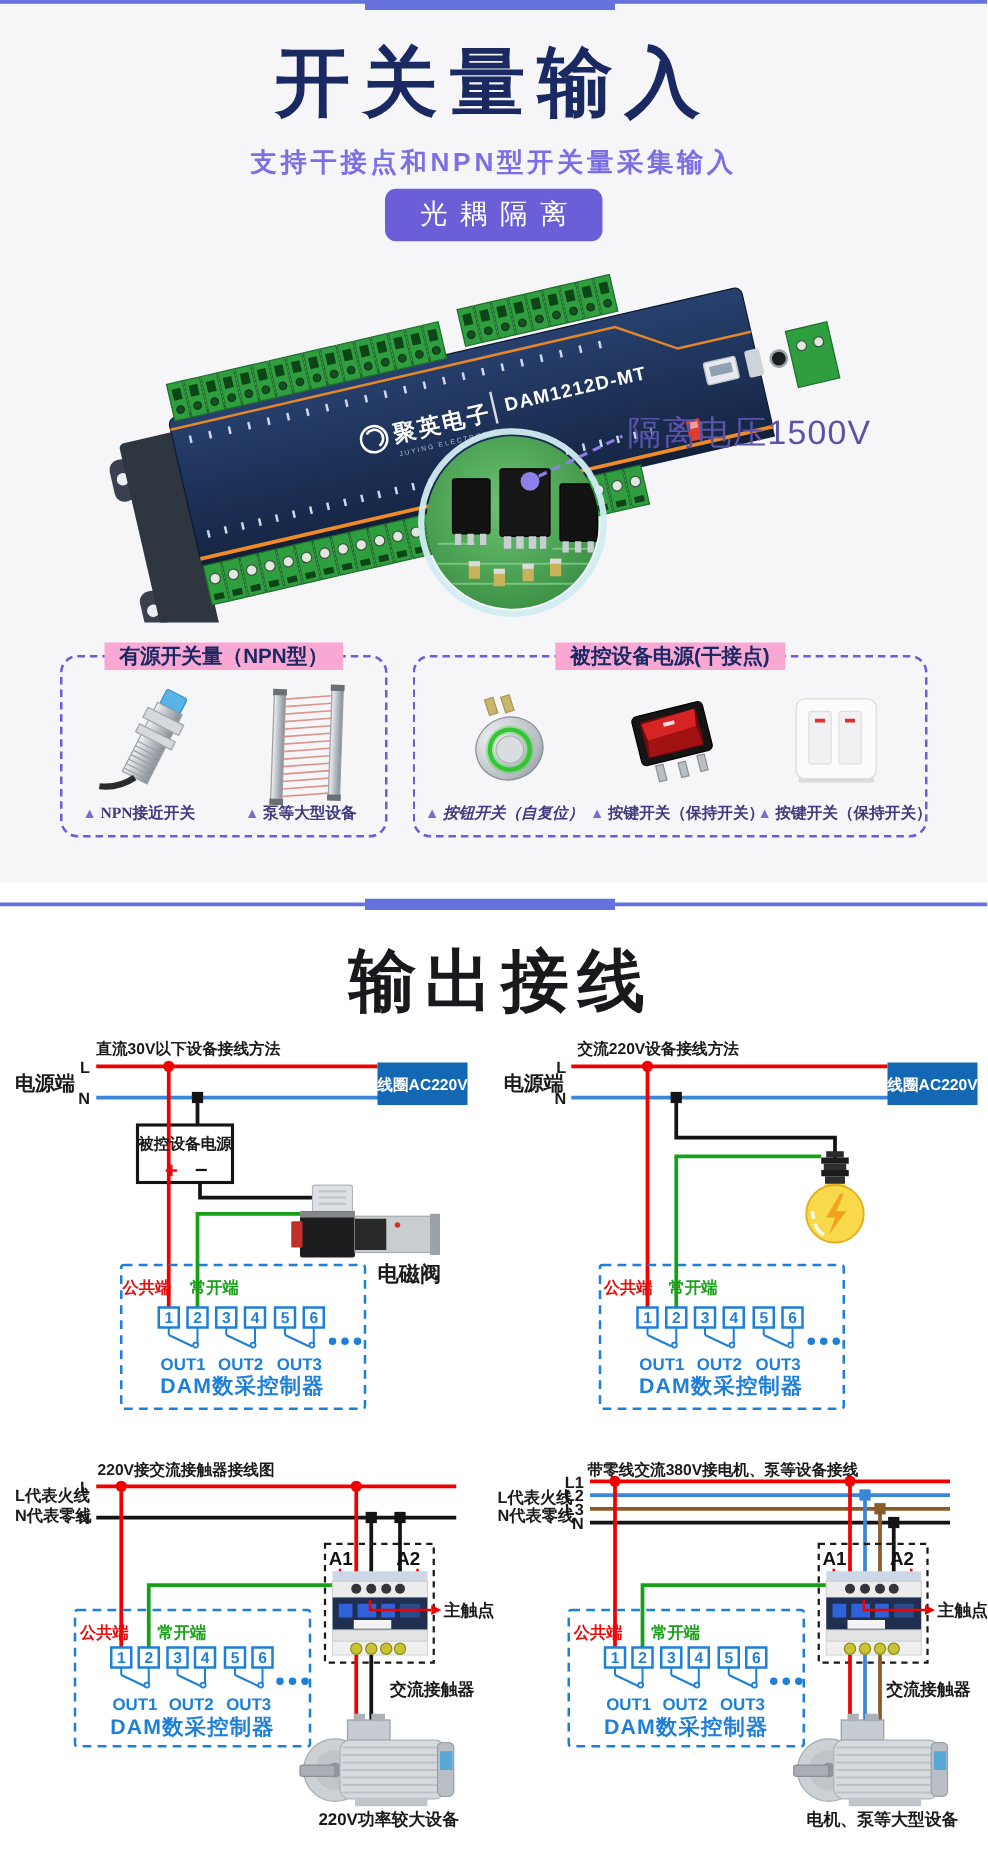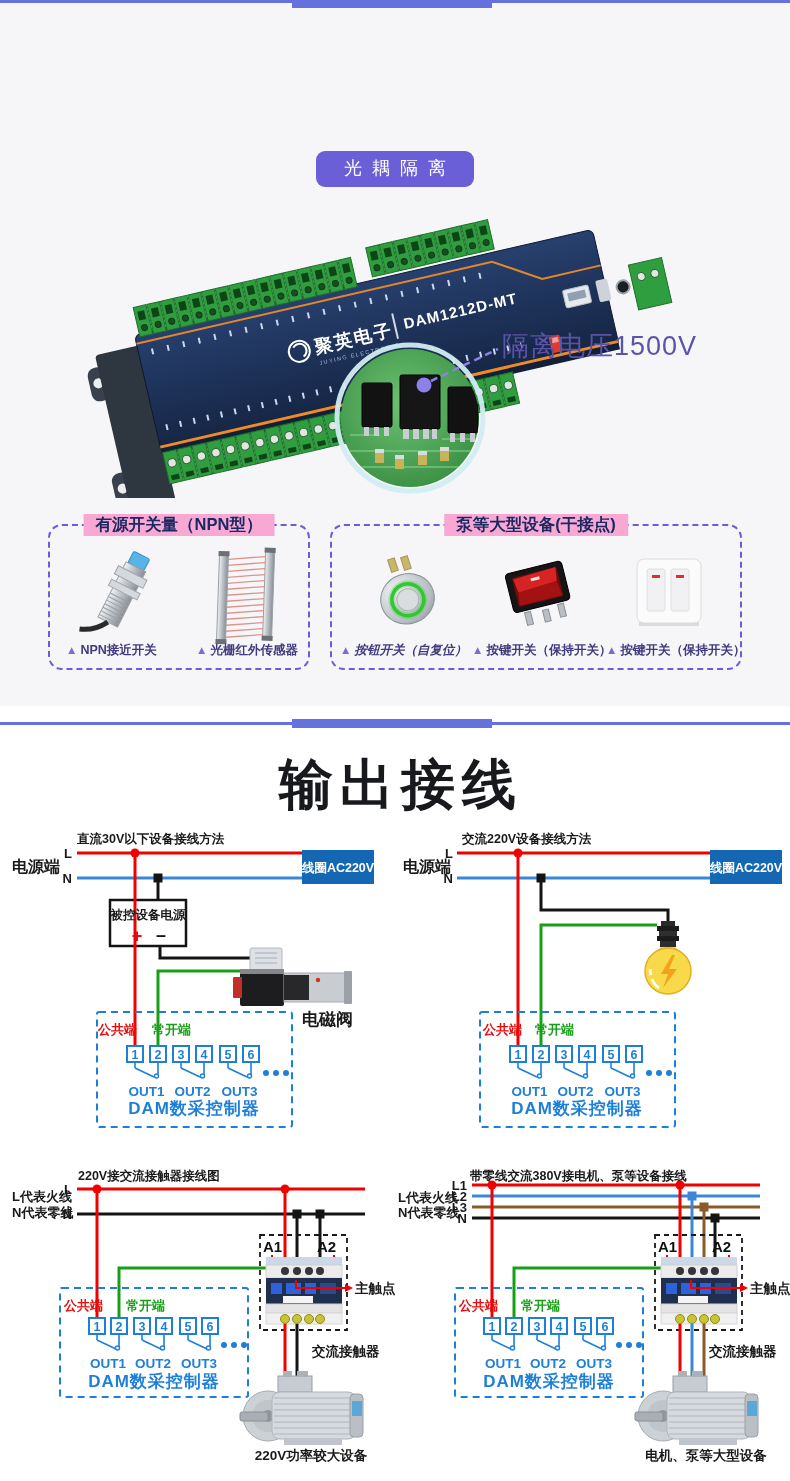--- a/index.html
+++ b/index.html
@@ -5,21 +5,21 @@
   html,body{margin:0;padding:0;background:#fff;}
   .page{position:relative;width:790px;height:1481px;background:#ffffff;overflow:hidden;
         font-family:"Liberation Sans","DejaVu Sans",sans-serif;}
   .sec-top{position:absolute;left:0;top:0;width:790px;height:706px;background:#f6f6f8;}
   .hline{position:absolute;background:#6572de;}
   .main-title{position:absolute;top:26px;left:0;width:790px;text-align:center;margin:0;
               font-size:60px;font-weight:bold;color:#1b2963;letter-spacing:10px;}
   .subtitle{position:absolute;top:116px;left:0;width:790px;text-align:center;
             font-size:21px;font-weight:bold;color:#7b6fe6;letter-spacing:3px;}
   .badge{position:absolute;top:151px;left:50%;transform:translateX(-50%);
-         background:#6a5fd6;color:#fff;font-size:18px;letter-spacing:10px;
+         background:#6a5fd6;color:#fff;font-size:22px;letter-spacing:10px;
          padding:5px 18px 7px 28px;border-radius:9px;white-space:nowrap;}
   .pbox{position:absolute;border:2px dashed #6a5ed6;border-radius:14px;}
   .pbox-title{position:absolute;top:-12px;left:50%;transform:translateX(-50%);
               background:#f9a8d4;padding:0 12px;font-size:16.5px;font-weight:bold;
               color:#1b2963;white-space:nowrap;}
   .pitem{position:absolute;bottom:9px;font-weight:bold;font-size:12.5px;color:#403a7e;white-space:nowrap;}
   .pitem .tri{color:#7c6cce;margin-right:3px;font-size:11.5px;}
   .sensor{position:absolute;}
   .out-title{position:absolute;top:743px;left:0;width:790px;text-align:center;margin:6px;
              font-size:54px;font-weight:bold;color:#17191d;letter-spacing:7px;}
@@ -55,20 +55,22 @@
 </head>
 <body>
 
 <div class="page">
 
   <div class="sec-top"></div>
 
   <div class="hline" style="left:0;top:0;width:790px;height:3px;"></div>
   <div class="hline" style="left:292px;top:0;width:200px;height:8px;"></div>
 
+  <h1 class="main-title">开关量输入</h1>
+  <div class="subtitle">支持干接点和NPN型开关量采集输入</div>
   <div class="badge">光耦隔离</div>
 
   <svg class="diagram" style="left:50px;top:203px;" width="700" height="295" viewBox="0 0 700 295">
     <defs>
       <linearGradient id="gbody" x1="0" y1="0" x2="0" y2="1">
         <stop offset="0" stop-color="#27406e"></stop>
           <stop offset="1" stop-color="#152544"></stop>
       </linearGradient>
       <radialGradient id="gpcb" cx="0.45" cy="0.4" r="0.8">
         <stop offset="0" stop-color="#6cc272"></stop>
@@ -255,30 +257,30 @@
             <line x1="29" y1="56" x2="66" y2="52"></line>
           <line x1="29" y1="62" x2="66" y2="58"></line>
             <line x1="29" y1="68" x2="66" y2="64"></line>
           <line x1="29" y1="74" x2="66" y2="70"></line>
             <line x1="29" y1="80" x2="66" y2="76"></line>
           <line x1="29" y1="86" x2="66" y2="82"></line>
             <line x1="29" y1="92" x2="66" y2="88"></line>
         </g>
       </g>
     </svg>
-    <div class="pitem" style="left:16px;">
+    <div class="pitem" style="left:16px;font-family:Liberation Serif, serif;">
       <span class="tri">▲</span><span>NPN接近开关</span>
     </div>
     <div class="pitem" style="left:146px;">
-      <span class="tri">▲</span><span>光栅红外传感器</span>
+      <span class="tri">▲</span><span>泵等大型设备</span>
     </div>
   </div>
 
   <div class="pbox" style="left:330px;top:524px;width:408px;height:142px;">
-    <span class="pbox-title">泵等大型设备(干接点)</span>
+    <span class="pbox-title">被控设备电源(干接点)</span>
     <svg class="sensor" style="left:34px;top:28px;" width="80" height="80" viewBox="0 0 80 80">
       <g transform="rotate(-18 40 40)">
         <rect x="33" y="2" width="7" height="13" fill="#c9b66a" stroke="#a8955a"></rect>
         <rect x="46" y="4" width="7" height="13" fill="#c9b66a" stroke="#a8955a"></rect>
         <ellipse cx="40" cy="45" rx="27" ry="25" fill="url(#gsil2)" stroke="#8a9096"></ellipse>
         <circle cx="40" cy="46" r="16" fill="none" stroke="#3ed43e" stroke-width="7" opacity="0.35"></circle>
         <circle cx="40" cy="46" r="16" fill="none" stroke="#35c435" stroke-width="3.5"></circle>
         <circle cx="40" cy="46" r="11" fill="#d9dde0" stroke="#aab0b5"></circle>
       </g>
       <defs>

